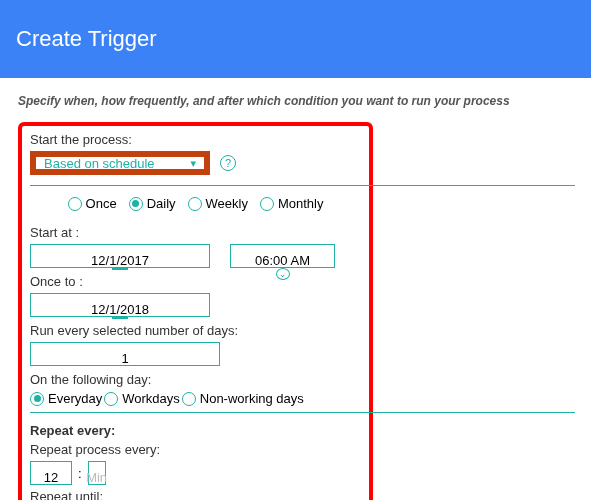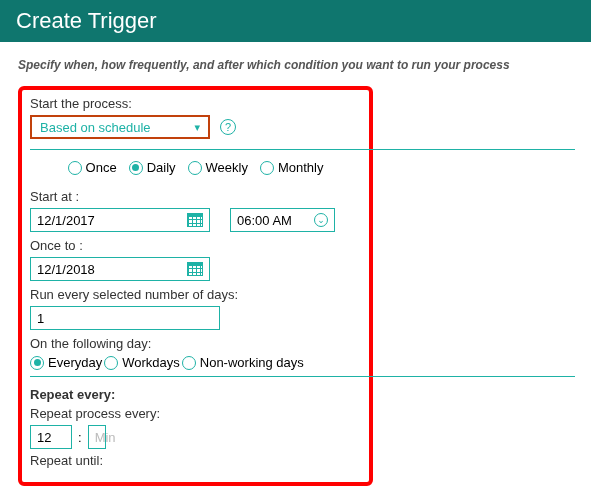--- a/index.html
+++ b/index.html
@@ -6,23 +6,23 @@
   body {
     font-family: Arial, Helvetica, sans-serif;
     font-size: 13px;
     background: #fff;
     width: 591px;
     height: 500px;
     overflow: hidden;
     color: #000;
   }
   .header {
-    background: #0f766e;
+    background: #3b82f6;
     color: #fff;
-    padding: 8px 16px;
+    padding: 26px 16px;
   }
   .header h1 {
     font-size: 22px;
     font-weight: normal;
   }
   .content {
     padding: 16px 18px;
     position: relative;
   }
   .subtitle {
@@ -45,21 +45,21 @@
     margin-bottom: 4px;
     display: block;
   }
   .select-wrap {
     display: flex;
     align-items: center;
     gap: 10px;
     margin-bottom: 10px;
   }
   .select {
-    border: 2px solid #c2410c;
+    border: 6px solid #c2410c;
     color: #1eb2a6;
     height: 24px;
     width: 180px;
     display: flex;
     align-items: center;
     justify-content: space-between;
     padding: 0 8px;
     cursor: pointer;
     font-size: 13px;
   }
@@ -97,22 +97,23 @@
     content: ""; width: 7px; height: 7px;
     background: #1eb2a6; border-radius: 50%;
   }
   .field-row { display: flex; gap: 20px; align-items: flex-end; margin-bottom: 6px; }
   .date-input, .time-input, .num-input, .min-input {
     border: 1px solid #1eb2a6;
     height: 24px;
     display: flex;
     align-items: center;
     justify-content: space-between;
-    padding: 0 6px;
-    font-size: 13px;
+    padding: 8px 6px;
+    font-size: 13px;
+    flex-direction: column;
   }
   .date-input { width: 180px; }
   .time-input { width: 105px; }
   .num-input { width: 190px; }
   .min-input { width: 18px; color: #bbb; }
   .sm-input { width: 42px; }
   .cal-icon {
     width: 16px; height: 14px;
     background:
       linear-gradient(#1eb2a6,#1eb2a6) 0 0/100% 3px no-repeat,

